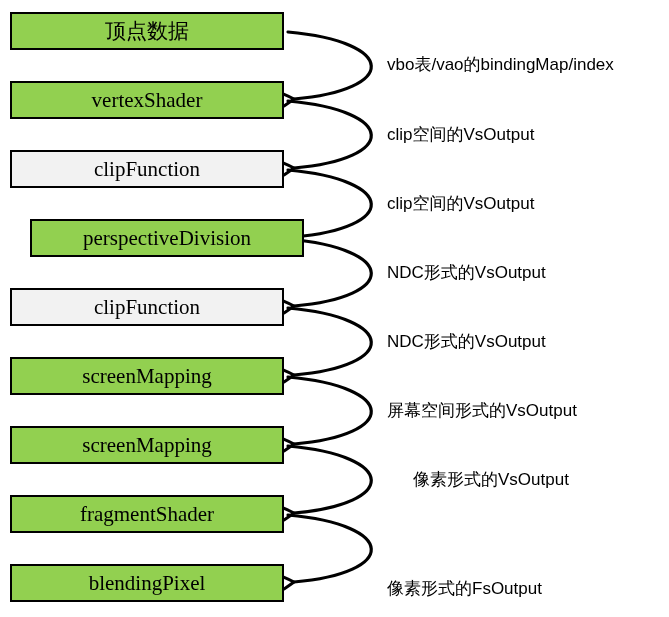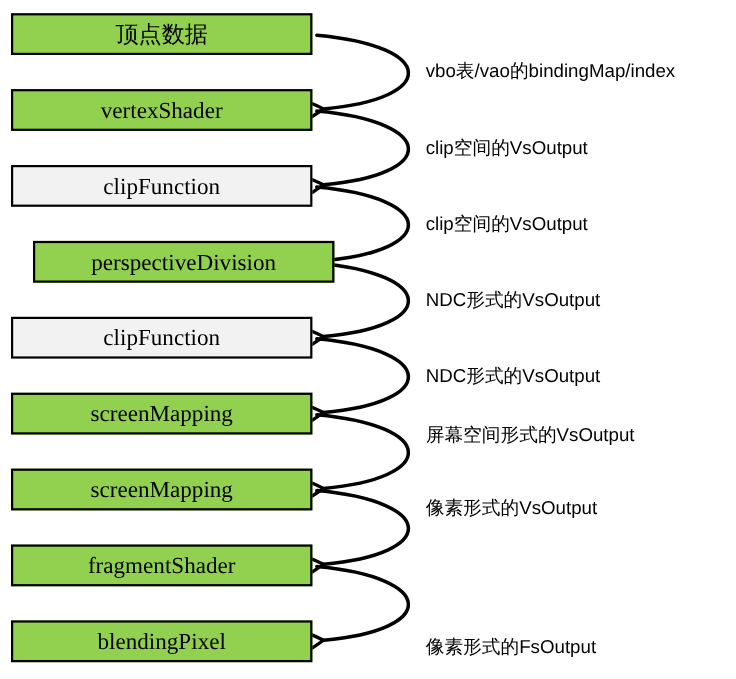--- a/index.html
+++ b/index.html
@@ -102,17 +102,17 @@
       <div class="box green" style="top: 564px; text-align: center;">
         <span>blendingPixel</span>
       </div>
     </div>
   <div id="label-layer">
       <div class="arrow-label" style="top: 52px;">vbo表/vao的bindingMap/index</div>
       <div class="arrow-label" style="top: 122px;">clip空间的VsOutput</div>
       <div class="arrow-label" style="top: 191px;">clip空间的VsOutput</div>
       <div class="arrow-label" style="top: 260px;">NDC形式的VsOutput</div>
       <div class="arrow-label" style="top: 329px;">NDC形式的VsOutput</div>
-      <div class="arrow-label" style="top: 383px;">屏幕空间形式的VsOutput</div>
-      <div class="arrow-label" style="top: 449px;">像素形式的VsOutput</div>
+      <div class="arrow-label" style="top: 398px;">屏幕空间形式的VsOutput</div>
+      <div class="arrow-label" style="top: 467px; margin-left: 26px;">像素形式的VsOutput</div>
       <div class="arrow-label" style="top: 536px; margin-top: 40px;">像素形式的FsOutput</div>
     </div>
 </div>
 
 </body></html>

